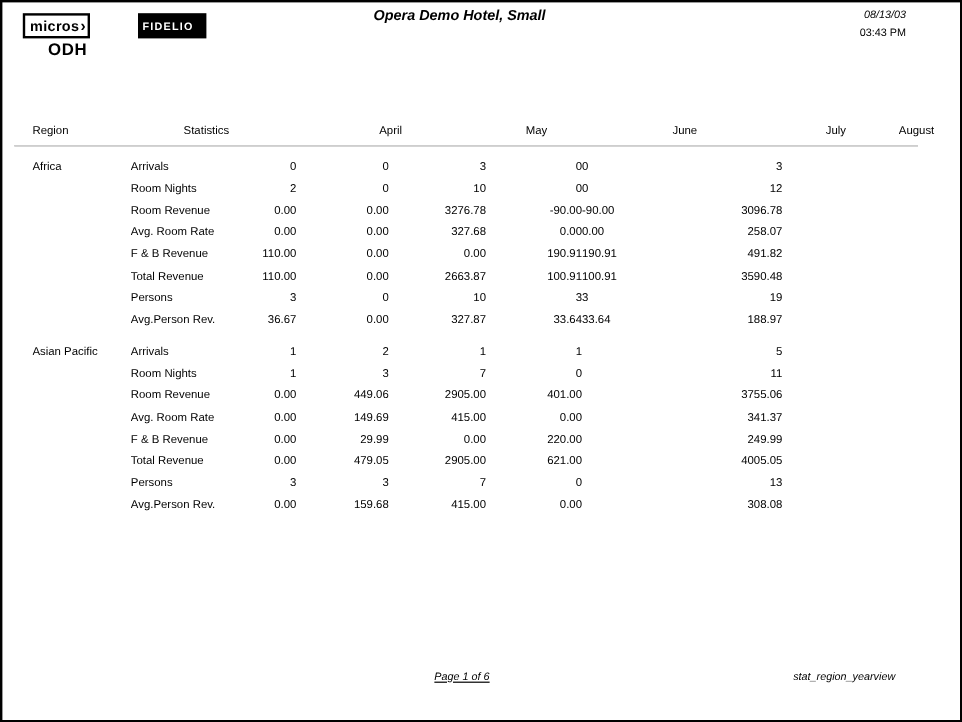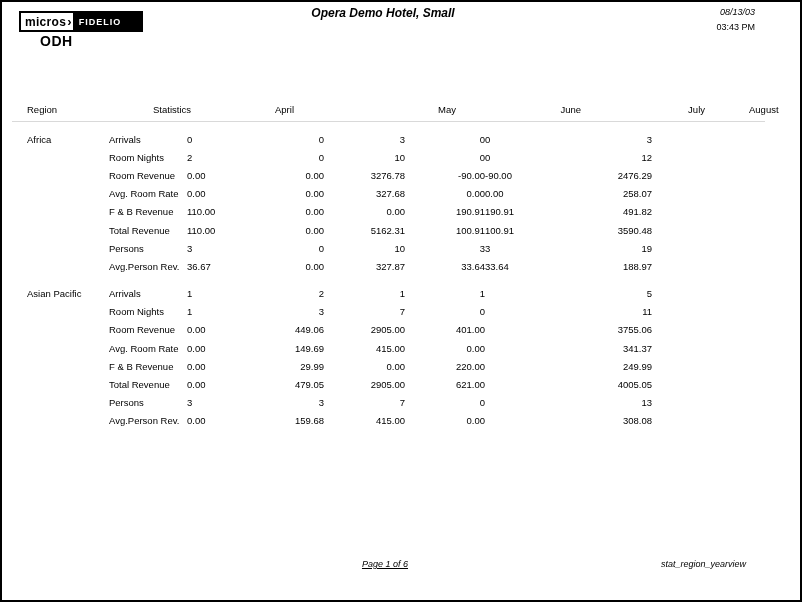--- a/index.html
+++ b/index.html
@@ -41,21 +41,22 @@
     margin-left: 1px;
   }
   .logo-right {
     display: flex;
     align-items: center;
     background: #000;
     color: #fff;
     font-weight: 700;
     font-size: 9px;
     letter-spacing: 1px;
-    padding: 0 22px 0 4px;
+    padding: 0 11px 0 4px;
+    margin-left: 40px;
   }
   .property-code {
     position: absolute;
     left: 38px;
     top: 31px;
     font-weight: 700;
     font-size: 14px;
     letter-spacing: 0.5px;
   }
   .hotel-name {
@@ -119,21 +120,21 @@
     display: flex;
     height: 18.2px;
     align-items: center;
     font-size: 9.5px;
   }
   .block-start { margin-top: 9px; }
 
   .cell { overflow: hidden; white-space: nowrap; }
   .c-region { width: 82px; text-align: left; }
   .c-stat   { width: 78px; text-align: left; }
-  .c-apr { width: 60px; }
+  .c-apr { width: 60px; text-align: right; }
   .c-may { width: 77px; text-align: right; }
   .c-jun { width: 81px; text-align: right; }
   .c-jul { width: 80px; text-align: right; }
   .c-aug { width: 82px; text-align: left; }
   .c-tot { width: 85px; text-align: right; }
   .thead .c-tot { width: 92px; padding-top: 2px; margin-top: 40px; }
 
   
   .footer-page {
     position: absolute;
@@ -207,21 +208,21 @@
         <div class="cell c-tot">12</div>
       </div>
       <div class="trow">
         <div class="cell c-region"></div>
         <div class="cell c-stat">Room Revenue</div>
         <div class="cell c-apr">0.00</div>
         <div class="cell c-may">0.00</div>
         <div class="cell c-jun">3276.78</div>
         <div class="cell c-jul">-90.00</div>
         <div class="cell c-aug">-90.00</div>
-        <div class="cell c-tot">2476.29</div>
+        <div class="cell c-tot">3096.78</div>
       </div>
       <div class="trow">
         <div class="cell c-region"></div>
         <div class="cell c-stat">Avg. Room Rate</div>
         <div class="cell c-apr">0.00</div>
         <div class="cell c-may">0.00</div>
         <div class="cell c-jun">327.68</div>
         <div class="cell c-jul">0.00</div>
         <div class="cell c-aug">0.00</div>
         <div class="cell c-tot">258.07</div>
@@ -234,21 +235,21 @@
         <div class="cell c-jun">0.00</div>
         <div class="cell c-jul">190.91</div>
         <div class="cell c-aug">190.91</div>
         <div class="cell c-tot">491.82</div>
       </div>
       <div class="trow">
         <div class="cell c-region"></div>
         <div class="cell c-stat">Total Revenue</div>
         <div class="cell c-apr">110.00</div>
         <div class="cell c-may">0.00</div>
-        <div class="cell c-jun">5162.31</div>
+        <div class="cell c-jun">2663.87</div>
         <div class="cell c-jul">100.91</div>
         <div class="cell c-aug">100.91</div>
         <div class="cell c-tot">3590.48</div>
       </div>
       <div class="trow">
         <div class="cell c-region"></div>
         <div class="cell c-stat">Persons</div>
         <div class="cell c-apr">3</div>
         <div class="cell c-may">0</div>
         <div class="cell c-jun">10</div>

